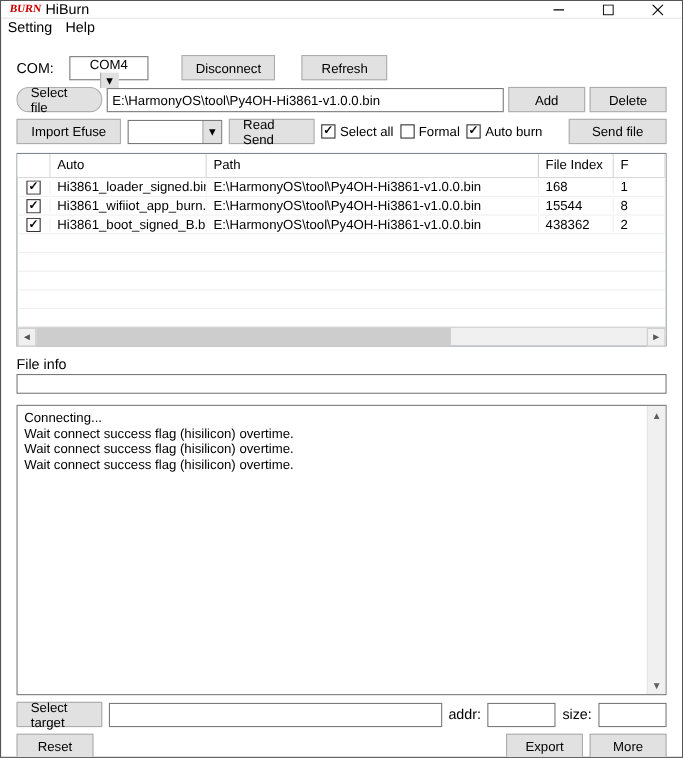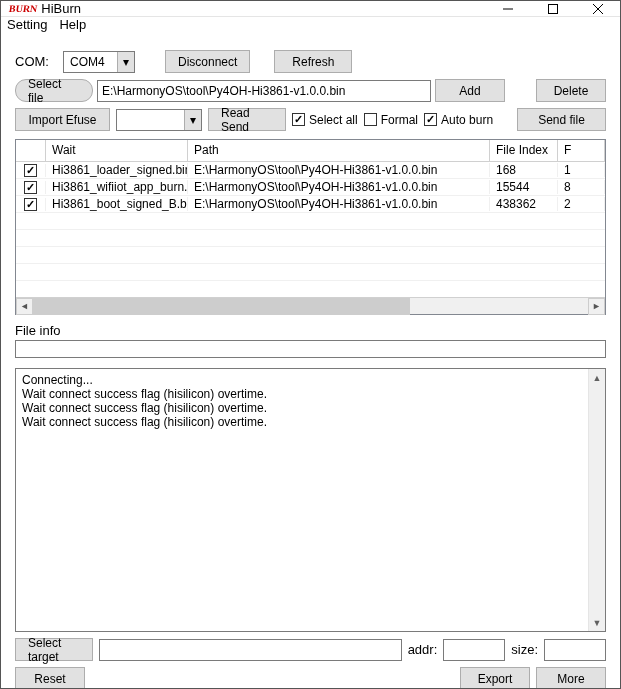--- a/index.html
+++ b/index.html
@@ -210,37 +210,37 @@
 
 <div class="menu-bar">
   <span>Setting</span>
   <span>Help</span>
 </div>
 
 <div class="client">
 
   <div class="row" style="margin-top:8px;">
     <span class="label" style="width:48px;">COM:</span>
-    <div class="combo" style="width:72px;">
+    <div class="combo" style="width:72px;flex-direction:column;">
       <span class="combo-val">COM4</span>
       <span class="combo-arrow">▾</span>
     </div>
     <div style="width:30px;"></div>
     <div class="btn btn-wide">Disconnect</div>
     <div style="width:24px;"></div>
     <div class="btn btn-wide">Refresh</div>
   </div>
 
   <div class="row" style="gap:4px;">
     <div class="btn" style="width:78px;border-radius:11px;">Select file</div>
     <div class="textbox grow-box">
       <span>E:\HarmonyOS\tool\Py4OH-Hi3861-v1.0.0.bin</span>
     </div>
     <div class="btn" style="width:70px;">Add</div>
-    <div class="btn" style="width:70px;margin-left:27px;">Delete</div>
+    <div class="btn" style="width:70px;">Delete</div>
   </div>
 
   <div class="row" style="gap:6px;">
     <div class="btn" style="width:95px;">Import Efuse</div>
     <div class="combo" style="width:86px;">
       <span class="combo-val"></span>
       <span class="combo-arrow">▾</span>
     </div>
     <div class="btn" style="width:78px;">Read Send</div>
     <label class="chk">
@@ -255,21 +255,21 @@
       <span class="chkbox checked"></span>
       <span>Auto burn</span>
     </label>
     <div style="flex:1"></div>
     <div class="btn" style="width:89px;">Send file</div>
   </div>
 
   <div class="grid-outer">
     <div class="grid-head">
       <div class="hcell col-chk"></div>
-      <div class="hcell col-name">Wait</div>
+      <div class="hcell col-name">Auto</div>
       <div class="hcell col-path">Path</div>
       <div class="hcell col-idx">File Index</div>
       <div class="hcell col-rest">F</div>
     </div>
     <div class="grid-body" id="grid-body">
         <div class="grow">
           <div class="gcell col-chk">
             <span class="chkbox checked"></span>
           </div>
           <div class="gcell col-name">Hi3861_loader_signed.bin</div>

